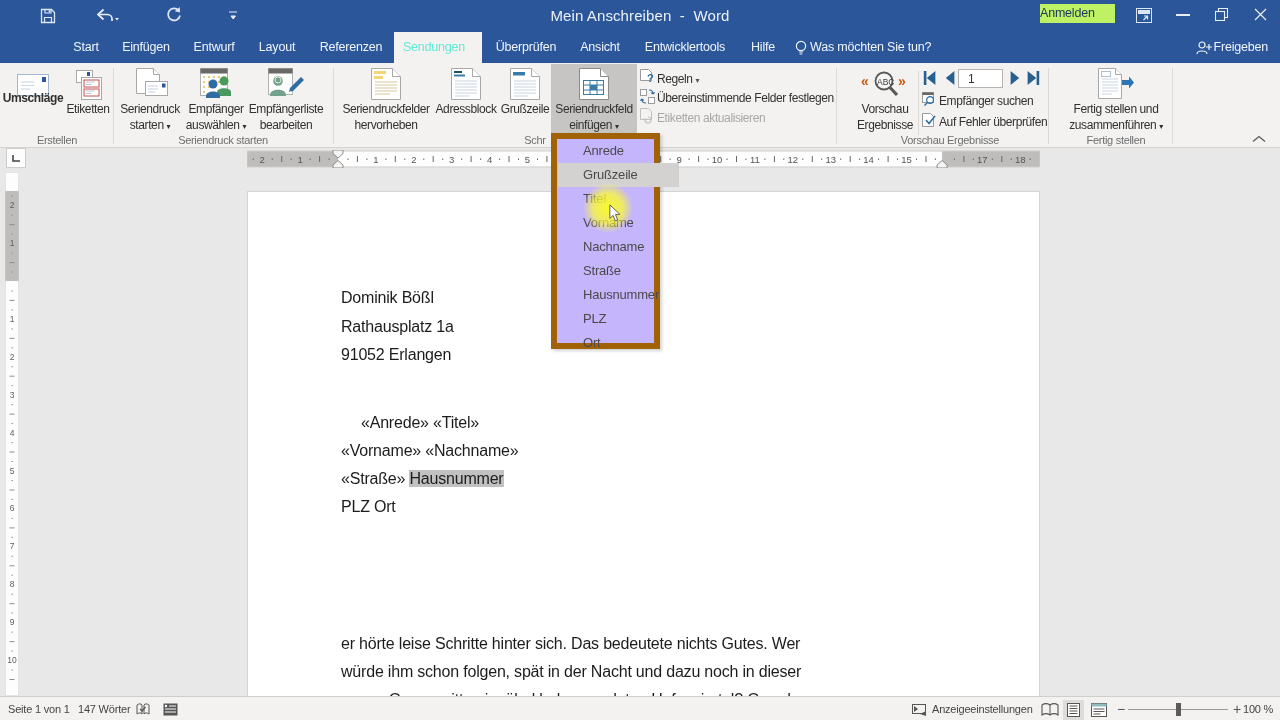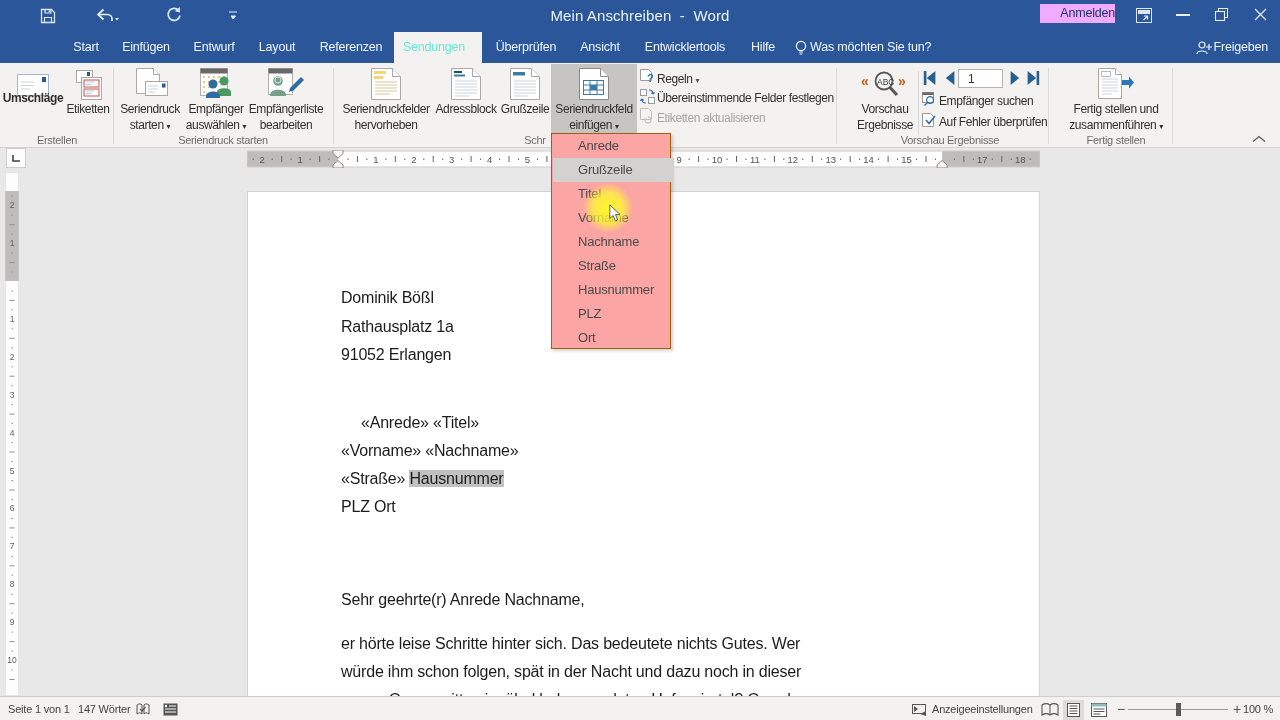--- a/index.html
+++ b/index.html
@@ -22,22 +22,22 @@
   #rulerrow{left:0;top:148px;width:1280px;height:22px;background:#e8e8e8;}
   
   #docarea{left:0;top:170px;width:1280px;height:528px;background:#e8e8e8;}
   #page{position:absolute;left:247px;top:21px;width:793px;height:560px;background:#fff;
         border:1px solid #d4d4d4;border-bottom:none;}
   .dtext{position:absolute;line-height:28px;font-size:16px;letter-spacing:-0.2px;color:#1c1c1c;white-space:nowrap;}
   
   #statusbar{left:0;top:696px;width:1280px;height:24px;background:#f3f2f1;
              border-top:1px solid #d0cecb;font-size:11px;letter-spacing:-0.2px;color:#444;}
   
-  #dropdown{left:551px;top:133px;width:120px;height:216px;background:#fca5a5;
-            border:1px solid #a16207;box-shadow:2px 2px 3px rgba(0,0,0,0.18);z-index:50;}
+  #dropdown{left:551px;top:133px;width:109px;height:216px;background:#c4b5fd;
+            border:6px solid #a16207;box-shadow:2px 2px 3px rgba(0,0,0,0.18);z-index:50;}
   .ditem{position:absolute;left:1px;width:121px;height:24px;line-height:24px;
          padding-left:25px;font-size:13px;letter-spacing:-0.2px;color:#4a4a4a;}
 </style>
 </head>
 <body>
 <div id="stage">
 
   <div class="abs" id="titlebar">
 
     <svg class="abs" style="left:40px;top:8px" width="16" height="16" viewBox="0 0 16 16">
@@ -53,22 +53,22 @@
     <svg class="abs" style="left:165px;top:6px" width="18" height="18" viewBox="0 0 18 18">
       <path d="M13.6 4.4 A6 6 0 1 0 15 9.5" fill="none" stroke="#dde6f3" stroke-width="1.7"></path>
       <path d="M14.8 1 L15 6.5 L9.8 5.2 Z" fill="#dde6f3"></path>
     </svg>
     <svg class="abs" style="left:228px;top:11px" width="10" height="10" viewBox="0 0 10 10">
       <path d="M1 1 h8 M3 5 l2.2 3 l2.2-3 z" stroke="#e8eefa" stroke-width="1" fill="#e8eefa"></path>
     </svg>
     <div class="abs" style="left:0;top:0;width:1280px;height:32px;text-align:center;
          font-size:15px;line-height:31px;letter-spacing:0.1px;color:#ecf1fa;">Mein Anschreiben &nbsp;-&nbsp; Word</div>
 
-    <div class="abs" style="left:1040px;top:4px;width:75px;height:19px;background:#f0abfc;
-         color:#19355e;font-size:12.5px;line-height:19px;text-align:right;letter-spacing:-0.2px;">Anmelden</div>
+    <div class="abs" style="left:1040px;top:4px;width:75px;height:19px;background:#bef264;
+         color:#19355e;font-size:12.5px;line-height:19px;text-align:left;letter-spacing:-0.2px;">Anmelden</div>
 
     <svg class="abs" style="left:1136px;top:8px" width="16" height="15" viewBox="0 0 16 15">
       <rect x="0.5" y="0.5" width="15" height="14" fill="none" stroke="#dce5f3" stroke-width="1"></rect>
       <rect x="2" y="2" width="12" height="4" fill="#dce5f3"></rect>
       <path d="M8 8 l3.5 0 l0 3.5 M11.5 8 l-4 4" stroke="#dce5f3" stroke-width="1.2" fill="none"></path>
     </svg>
     <div class="abs" style="left:1176px;top:14px;width:14px;height:1.6px;background:#e8eefa;"></div>
     <svg class="abs" style="left:1215px;top:8px" width="13" height="13" viewBox="0 0 13 13">
       <rect x="0.5" y="3.5" width="9" height="9" fill="none" stroke="#e8eefa" stroke-width="1.1"></rect>
       <path d="M3.5 3.5 v-3 h9 v9 h-3" fill="none" stroke="#e8eefa" stroke-width="1.1"></path>
@@ -441,21 +441,20 @@
       <text x="7" y="453.1" font-size="8.5" fill="#606060" text-anchor="middle" font-family="Liberation Sans">9</text>
       <text x="7" y="491.0" font-size="8.5" fill="#606060" text-anchor="middle" font-family="Liberation Sans">10</text>
     </svg>
     <div class="dtext" style="left:341px;top:114px;">Dominik Bößl</div>
     <div class="dtext" style="left:341px;top:143px;">Rathausplatz 1a</div>
     <div class="dtext" style="left:341px;top:171px;">91052 Erlangen</div>
     <div class="dtext" style="left:341px;top:239px;margin-left:20px;">«Anrede» «Titel»</div>
     <div class="dtext" style="left:341px;top:267px;">«Vorname» «Nachname»</div>
     <div class="dtext" style="left:341px;top:295px;">«Straße» <span style="background:#c1c1c1;">Hausnummer</span></div>
     <div class="dtext" style="left:341px;top:323px;">PLZ Ort</div>
-    <div class="dtext" style="left:341px;top:416px;">Sehr geehrte(r) Anrede Nachname,</div>
     <div class="dtext" style="left:341px;top:460px;">er hörte leise Schritte hinter sich. Das bedeutete nichts Gutes. Wer</div>
     <div class="dtext" style="left:341px;top:488px;">würde ihm schon folgen, spät in der Nacht und dazu noch in dieser</div>
     <div class="dtext" style="left:341px;top:516px;">engen Gasse mitten im übel beleumundeten Hafenviertel? Gerade</div>
   </div>
 
   <div class="abs" id="statusbar">
     <div class="abs" style="left:8px;top:6px;">Seite 1 von 1</div>
     <div class="abs" style="left:78px;top:6px;">147 Wörter</div>
     <svg class="abs" style="left:136px;top:6px" width="14" height="13" viewBox="0 0 14 13">
       <path d="M1 2 c2-1.5 4-1.5 5 0 v9 c-1-1.5 -3-1.5 -5 0 z M13 2 c-2-1.5 -4-1.5 -5 0 v9 c1-1.5 3-1.5 5 0 z" fill="none" stroke="#555" stroke-width="1"></path>

